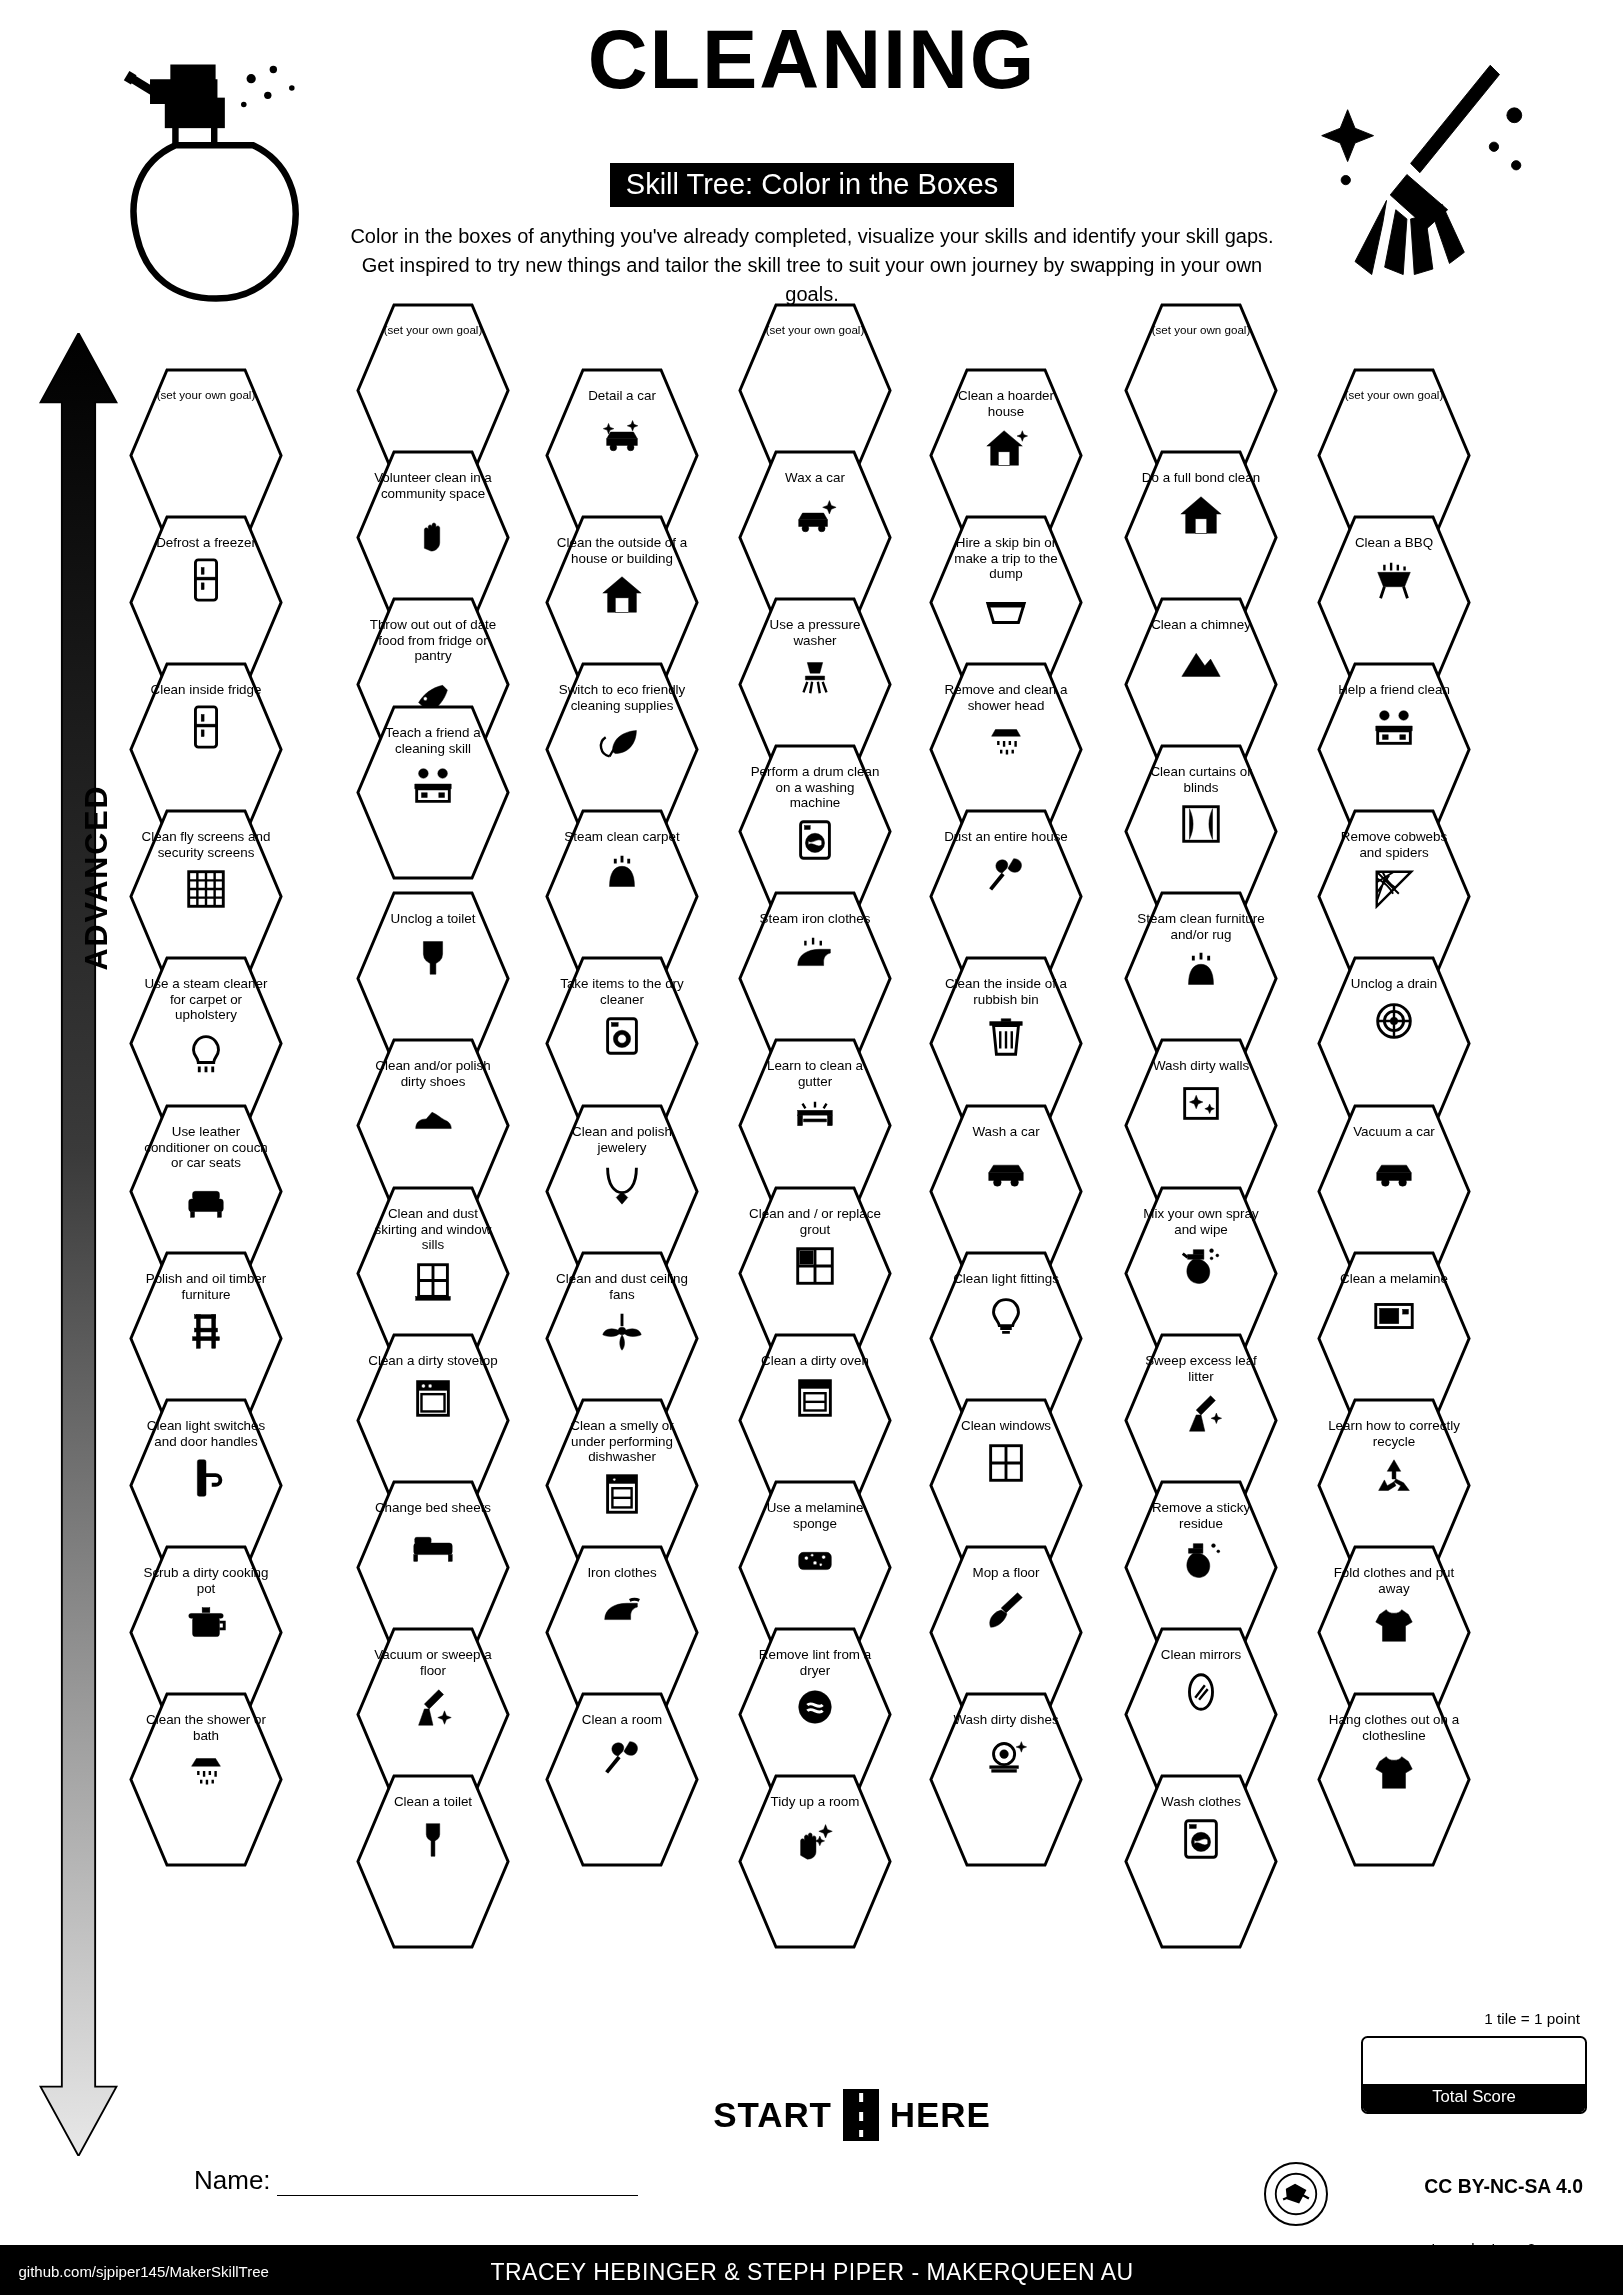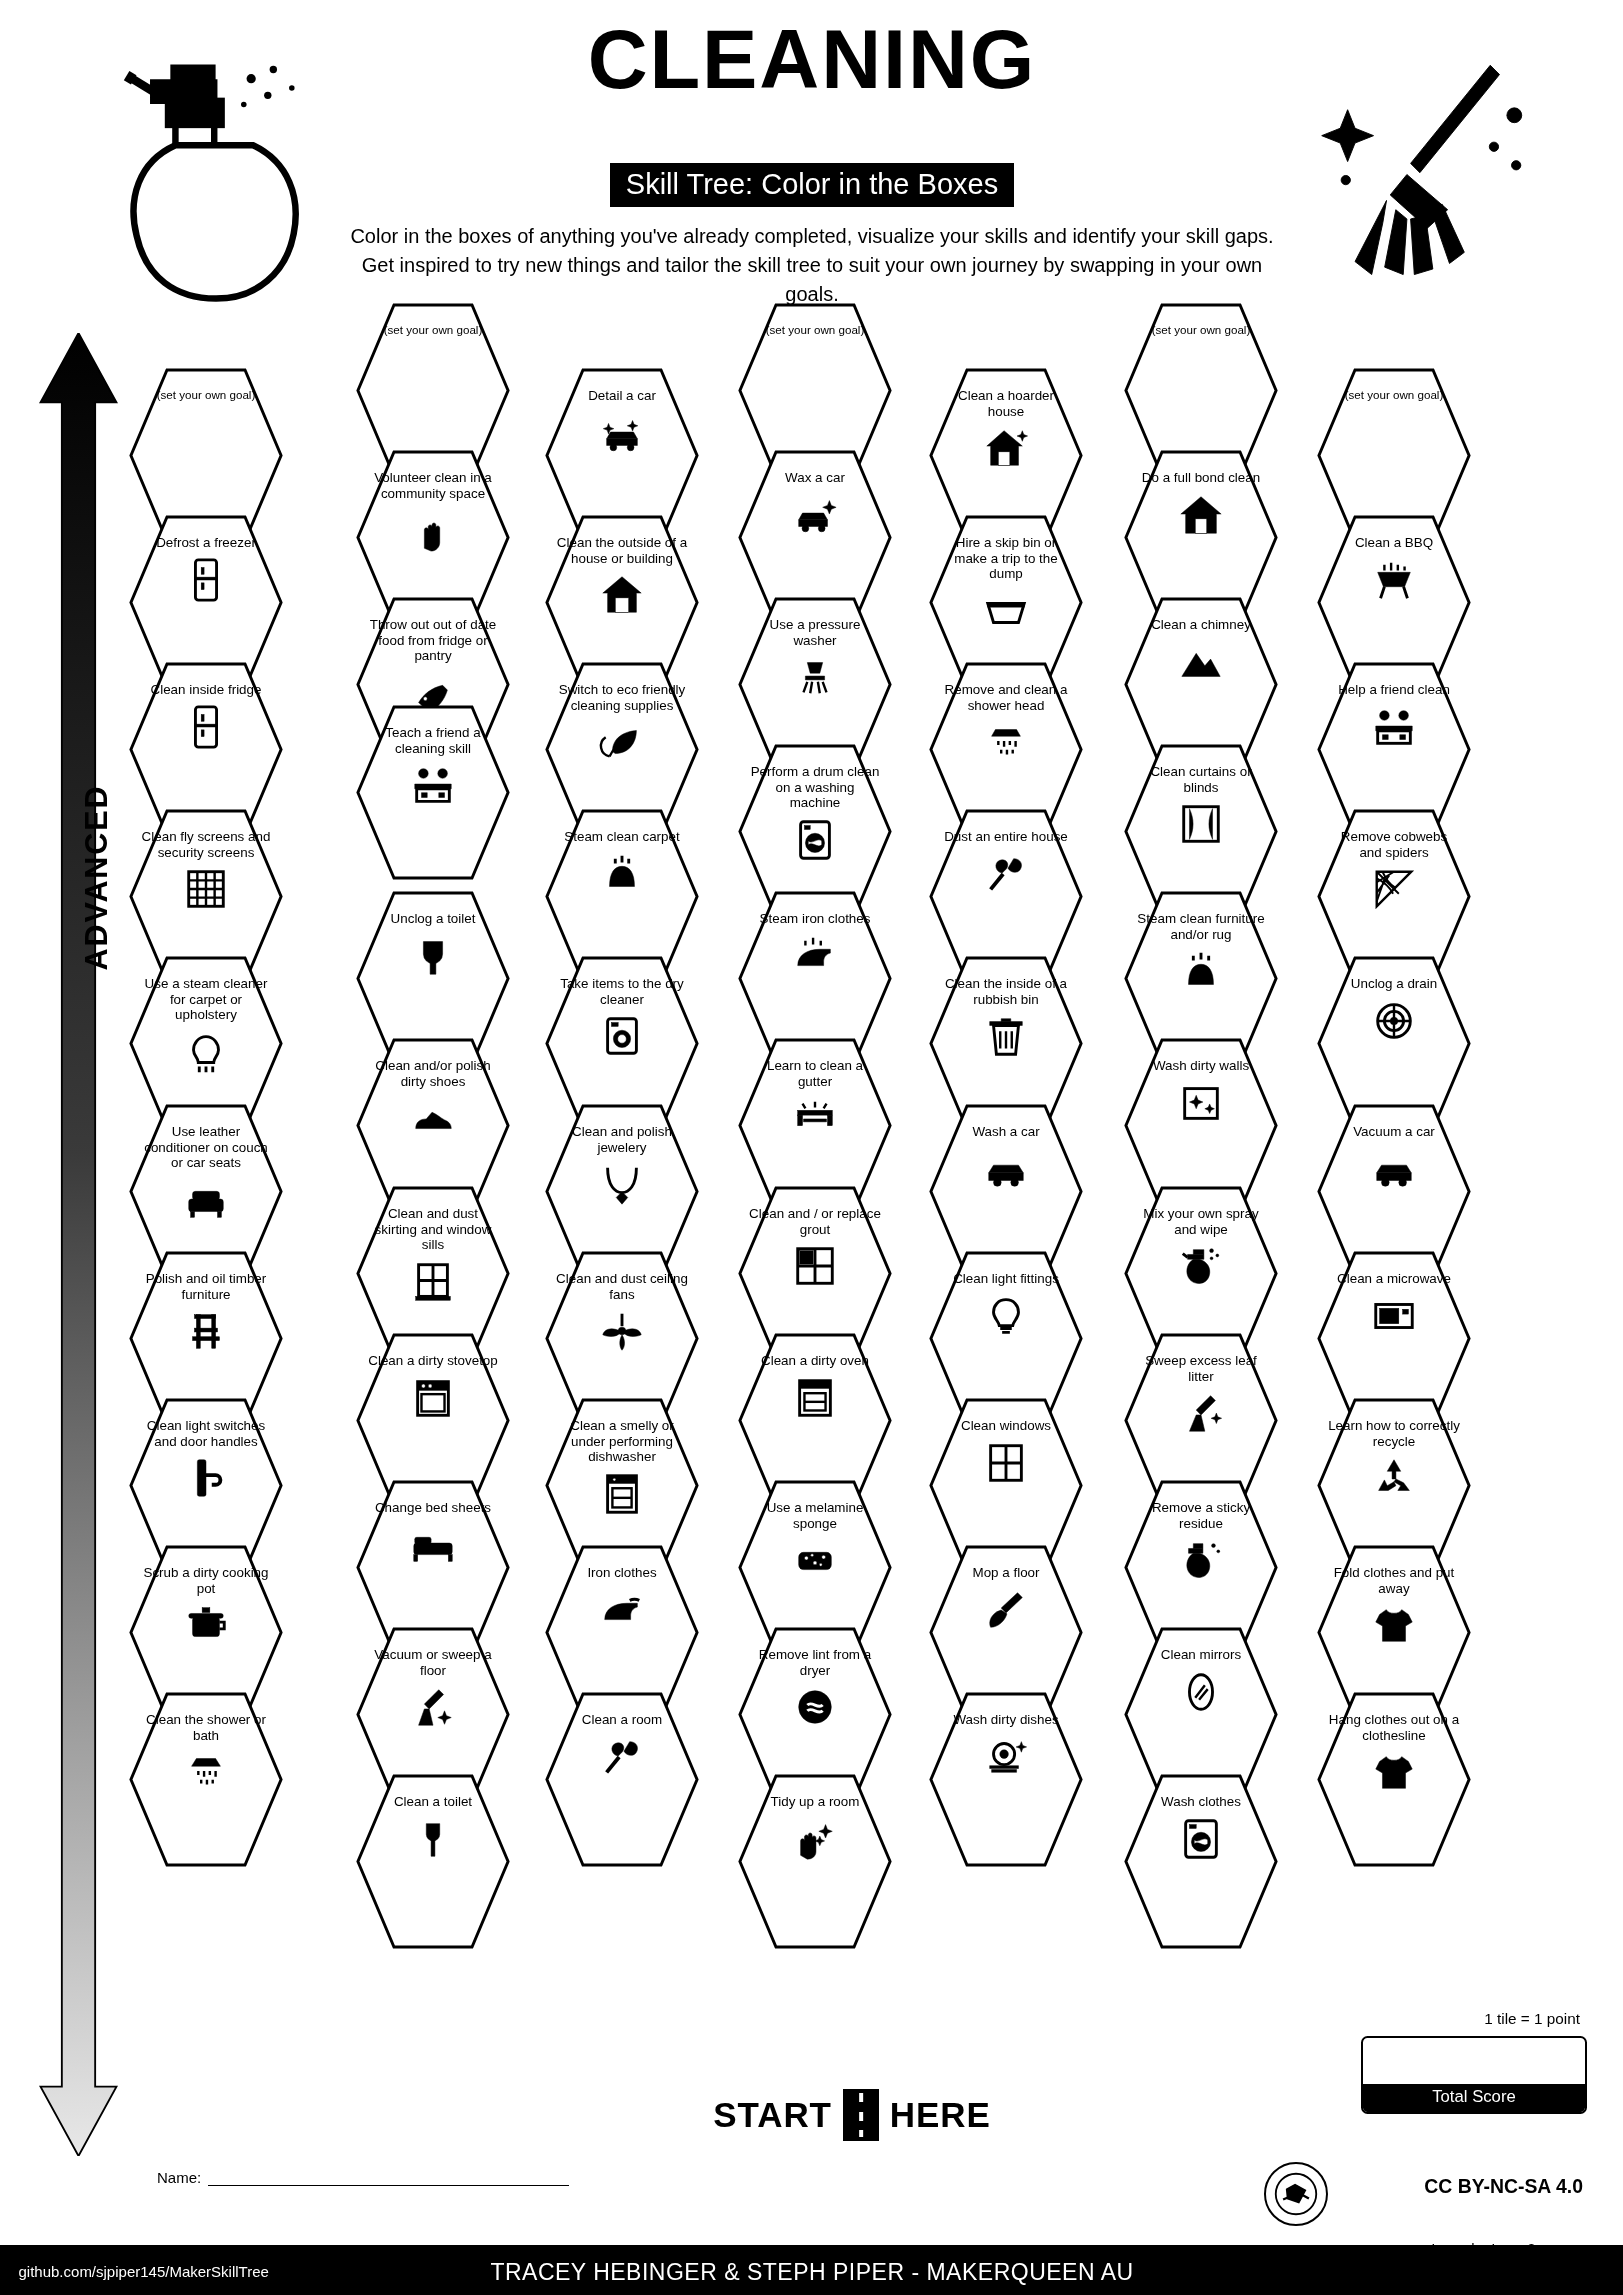--- a/index.html
+++ b/index.html
@@ -220,21 +220,21 @@
 
   
   #name-row {
     position: absolute;
     left: 157px;
     top: 2165px;
     display: flex;
     align-items: flex-end;
     gap: 6.5px;
   }
-  #name-label { font-size: 15px; }
+  #name-label { font-size: 26px; margin-left: 37px; }
   #name-line {
     width: 361px;
     border-bottom: 1.9px solid #000;
     height: 20.4px;
   }
 
   
   #license {
     position: absolute;
     right: 41px;
@@ -1503,21 +1503,21 @@
         </div>
       </div>
     </div>
     <div class="hex" style="left: 1316px; top: 1250px; width: 156px; height: 177px;">
       <div class="shape">
         <svg viewBox="0 0 320 360" preserveAspectRatio="none">
           <polygon points="80,6 240,6 314,180 240,354 80,354 6,180" fill="#ffffff" stroke="#000" stroke-width="6"></polygon>
         </svg>
       </div>
       <div class="content">
-        <div class="label">Clean a microwave</div>
+        <div class="label">Clean a melamine</div>
         <div class="ico">
           <svg viewBox="0 0 100 100" width="48" height="48" fill="#000" stroke="#000">
             <rect x="12" y="26" width="76" height="48" fill="none" stroke-width="6"></rect>
             <rect x="20" y="34" width="40" height="32"></rect>
             <rect x="68" y="36" width="12" height="10"></rect>
           </svg>
         </div>
       </div>
     </div>
     <div class="hex" style="left: 1316px; top: 1397px; width: 156px; height: 177px;">

